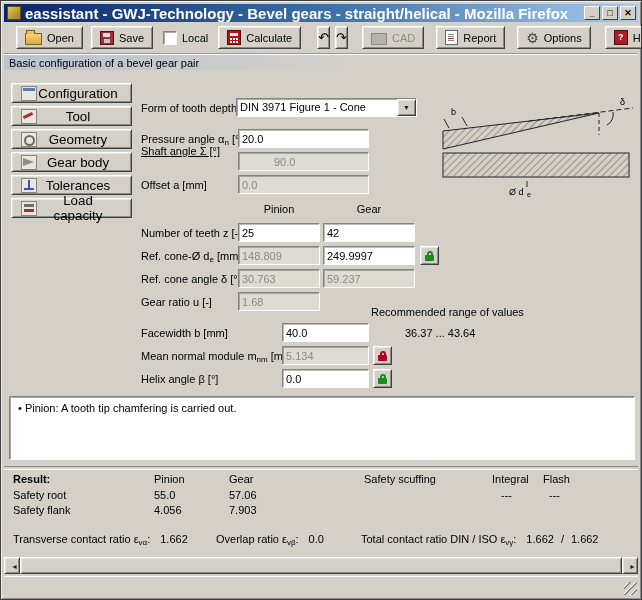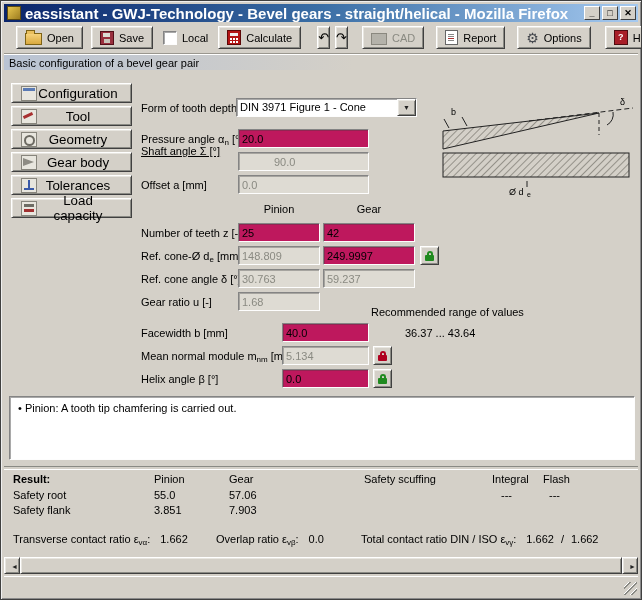--- a/index.html
+++ b/index.html
@@ -54,21 +54,21 @@
   .si-config::before{content:"";position:absolute;left:1px;top:1px;right:1px;height:3px;background:#5a7ab4;}
   .si-tool::before{content:"";position:absolute;left:1px;top:4px;width:10px;height:3px;background:#a83030;transform:rotate(-25deg);}
   .si-geometry::before{content:"";position:absolute;left:2px;top:2px;width:7px;height:7px;border:2px solid #6c6a62;border-radius:50%;}
   .si-gearbody::before{content:"";position:absolute;left:1px;top:2px;border-left:11px solid #8e8c84;border-top:4px solid transparent;border-bottom:4px solid transparent;}
   .si-tolerance::before{content:"";position:absolute;left:6px;top:1px;width:2px;height:10px;background:#3a5aa8;}
   .si-tolerance::after{content:"";position:absolute;left:2px;top:9px;width:10px;height:2px;background:#3a5aa8;}
   .si-load::before{content:"";position:absolute;left:2px;top:2px;width:10px;height:3px;background:#6e6c64;box-shadow:0 5px #a03030;}
   
   .lbl{position:absolute;height:17px;line-height:17px;white-space:nowrap;}
   sub{font-size:8px;line-height:1;vertical-align:-2px;}
-  .field{position:absolute;box-sizing:border-box;height:19px;background:#be185d;font:11px "Liberation Sans",sans-serif;
+  .field{position:absolute;box-sizing:border-box;height:19px;background:#ffffff;font:11px "Liberation Sans",sans-serif;
          padding:0 3px;color:#000;border:1px solid;border-color:#848484 #fdfdfd #fdfdfd #848484;
          box-shadow:inset 1px 1px 0 rgba(64,64,64,.35);}
   .field.ro{background:#dedbd3;color:#8a8a82;}
   .colhdr{position:absolute;height:15px;line-height:15px;text-align:center;}
   .combo{position:absolute;box-sizing:border-box;height:19px;display:flex;align-items:stretch;background:#fff;cursor:default;}
   .combo .val{flex:1;line-height:17px;padding-left:3px;overflow:hidden;white-space:nowrap;}
   .combo .drop{width:17px;display:flex;align-items:center;justify-content:center;font-size:7px;color:#222;}
   .lockbtn{position:absolute;width:19px;height:19px;box-sizing:border-box;display:flex;align-items:center;justify-content:center;cursor:default;}
   .lock{display:block;}
   .lock .shackle{display:block;width:6px;height:4px;border:2px solid currentColor;border-bottom:none;border-radius:3px 3px 0 0;margin:0 auto;box-sizing:border-box;}
@@ -275,21 +275,21 @@
   </div>
   <div class="rrow" style="top:487px;left:0;right:0;">
     <span class="rcell" style="left:12px;">Safety root</span>
     <span class="rcell" style="left:153px;">55.0</span>
     <span class="rcell" style="left:228px;">57.06</span>
     <span class="rcell" style="left:500px;">---</span>
     <span class="rcell" style="left:548px;">---</span>
   </div>
   <div class="rrow" style="top:502px;left:0;right:0;">
     <span class="rcell" style="left:12px;">Safety flank</span>
-    <span class="rcell" style="left:153px;">3.851</span>
+    <span class="rcell" style="left:153px;">4.056</span>
     <span class="rcell" style="left:228px;">7.903</span>
   </div>
   <div class="rrow" style="top:531px;left:0;right:0;">
     <span class="rcell" style="left:12px;">
       <span>Transverse contact ratio ε</span><sub>vα</sub><span>:</span><span class="valgap">1.662</span>
     </span>
     <span class="rcell" style="left:215px;">
       <span>Overlap ratio ε</span><sub>vβ</sub><span>:</span><span class="valgap">0.0</span>
     </span>
     <span class="rcell" style="left:360px;">

